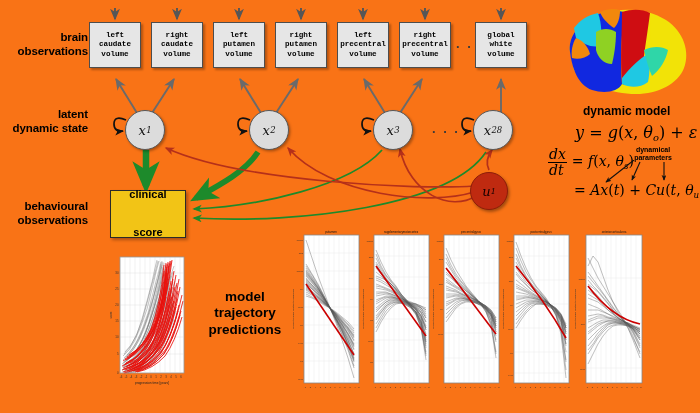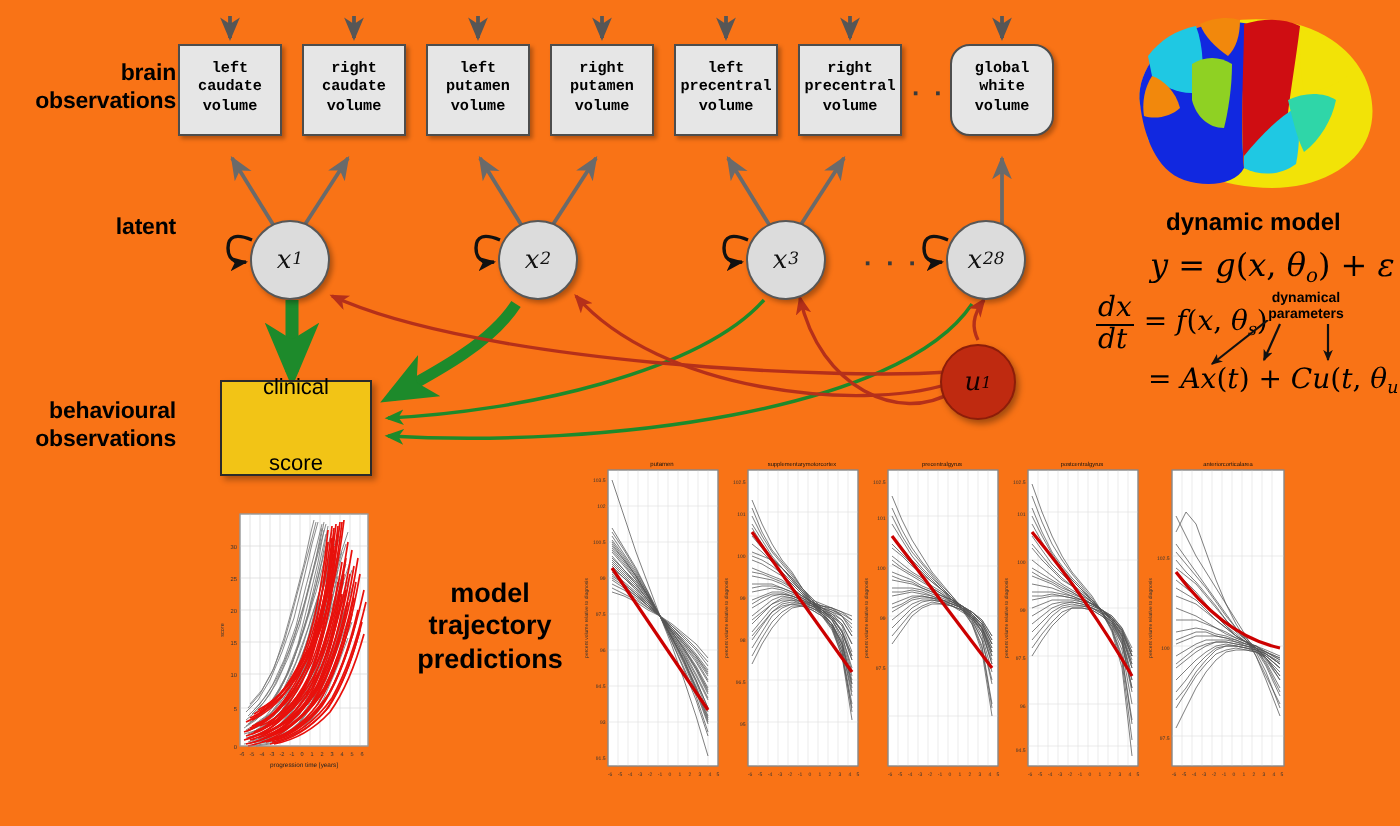--- a/index.html
+++ b/index.html
@@ -96,21 +96,21 @@
   .clinical-box {
     position: absolute;
     background: #f2c416;
     border: 1.6px solid #2a2a2a;
     box-sizing: border-box;
     display: flex;
     flex-direction: column;
     align-items: center;
     justify-content: center;
     font-size: 11px;
-    font-weight: normal;
+    font-weight: bold;
     line-height: 1.25;
     color: #000;
     box-shadow: 2px 2px 3px rgba(0,0,0,0.3);
     gap: 24px;
   }
   .dyn-title {
     position: absolute;
     font-weight: bold;
     font-size: 12px;
     color: #000;
@@ -149,20 +149,21 @@
 
 <div id="canvas">
 
   <div class="row-label" style="left:6px; top:31px; width:82px;">
     <div>brain</div>
     <div>observations</div>
   </div>
 
   <div class="row-label" style="left:2px; top:108px; width:86px;">
     <div>latent</div>
+    <div>dynamic state</div>
   </div>
 
   <div class="row-label" style="left:2px; top:200px; width:86px;">
     <div>behavioural</div>
     <div>observations</div>
   </div>
 
   <svg width="700" height="413" style="position:absolute;left:0;top:0;">
     <defs>
       <marker id="ar-grey" markerWidth="7" markerHeight="7" refX="5.6" refY="2.6" orient="auto">
@@ -249,21 +250,21 @@
     <span>left</span>
     <span>precentral</span>
     <span>volume</span>
   </div>
   <div class="obs-box" style="left:399px; top:22px;">
     <span>right</span>
     <span>precentral</span>
     <span>volume</span>
   </div>
   <div class="ellipsis-dots" style="left:456px; top:40px;">· · ·</div>
-  <div class="obs-box" style="left:475px; top:22px;border-radius:10px;">
+  <div class="obs-box" style="left:475px; top:22px;">
     <span>global</span>
     <span>white</span>
     <span>volume</span>
   </div>
 
   <div class="state-node" style="left:125px; top:110px;">
     <span>x</span>
       <span class="sub">1</span>
   </div>
   <div class="state-node" style="left:249px; top:110px;">

